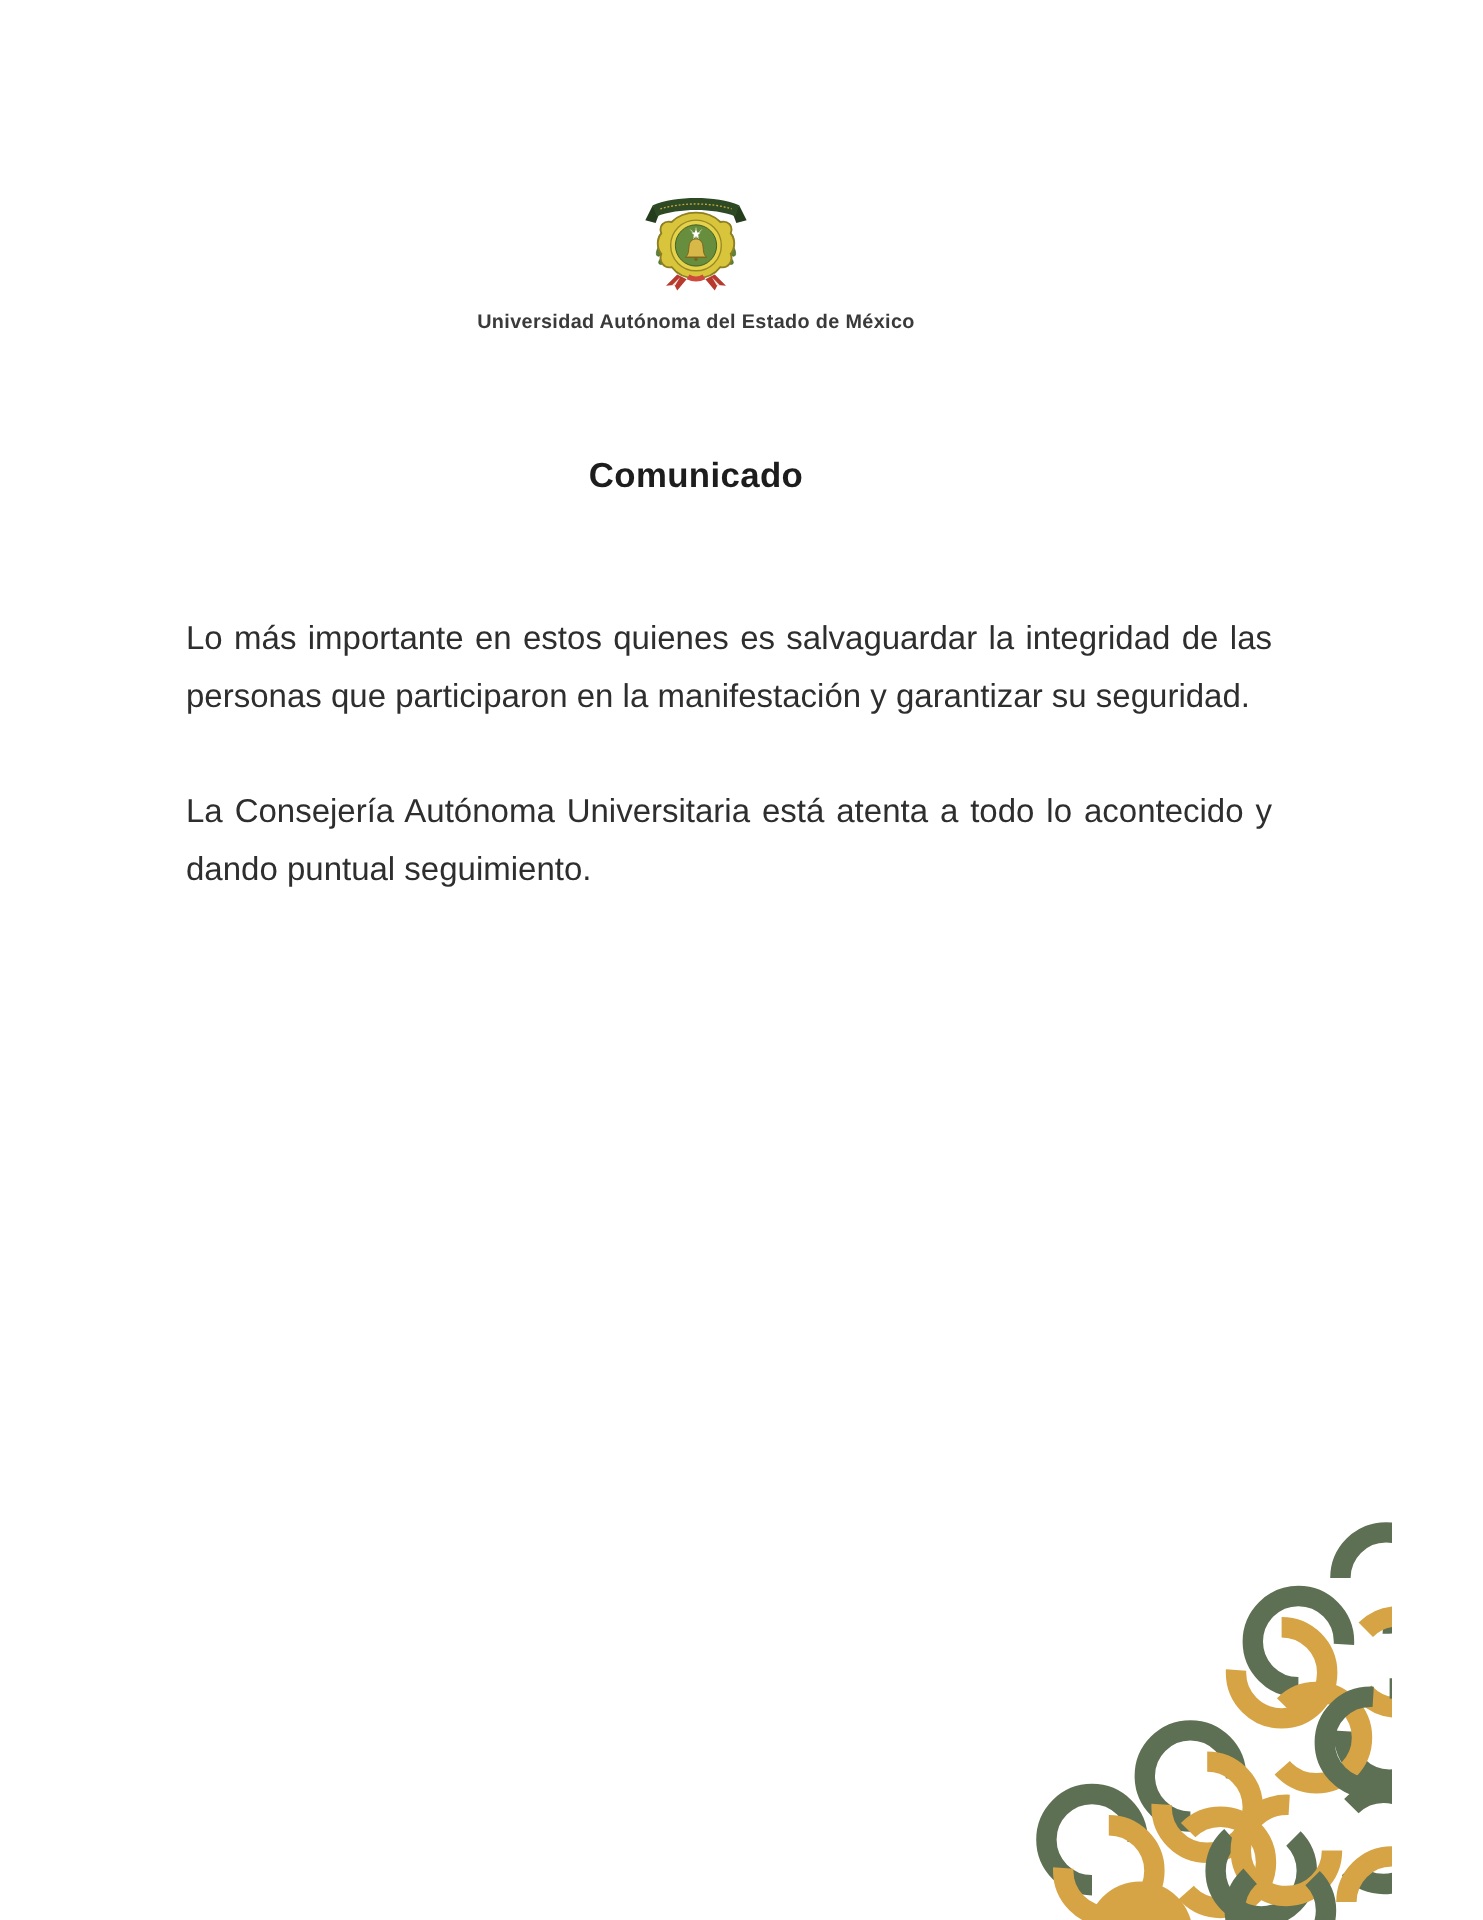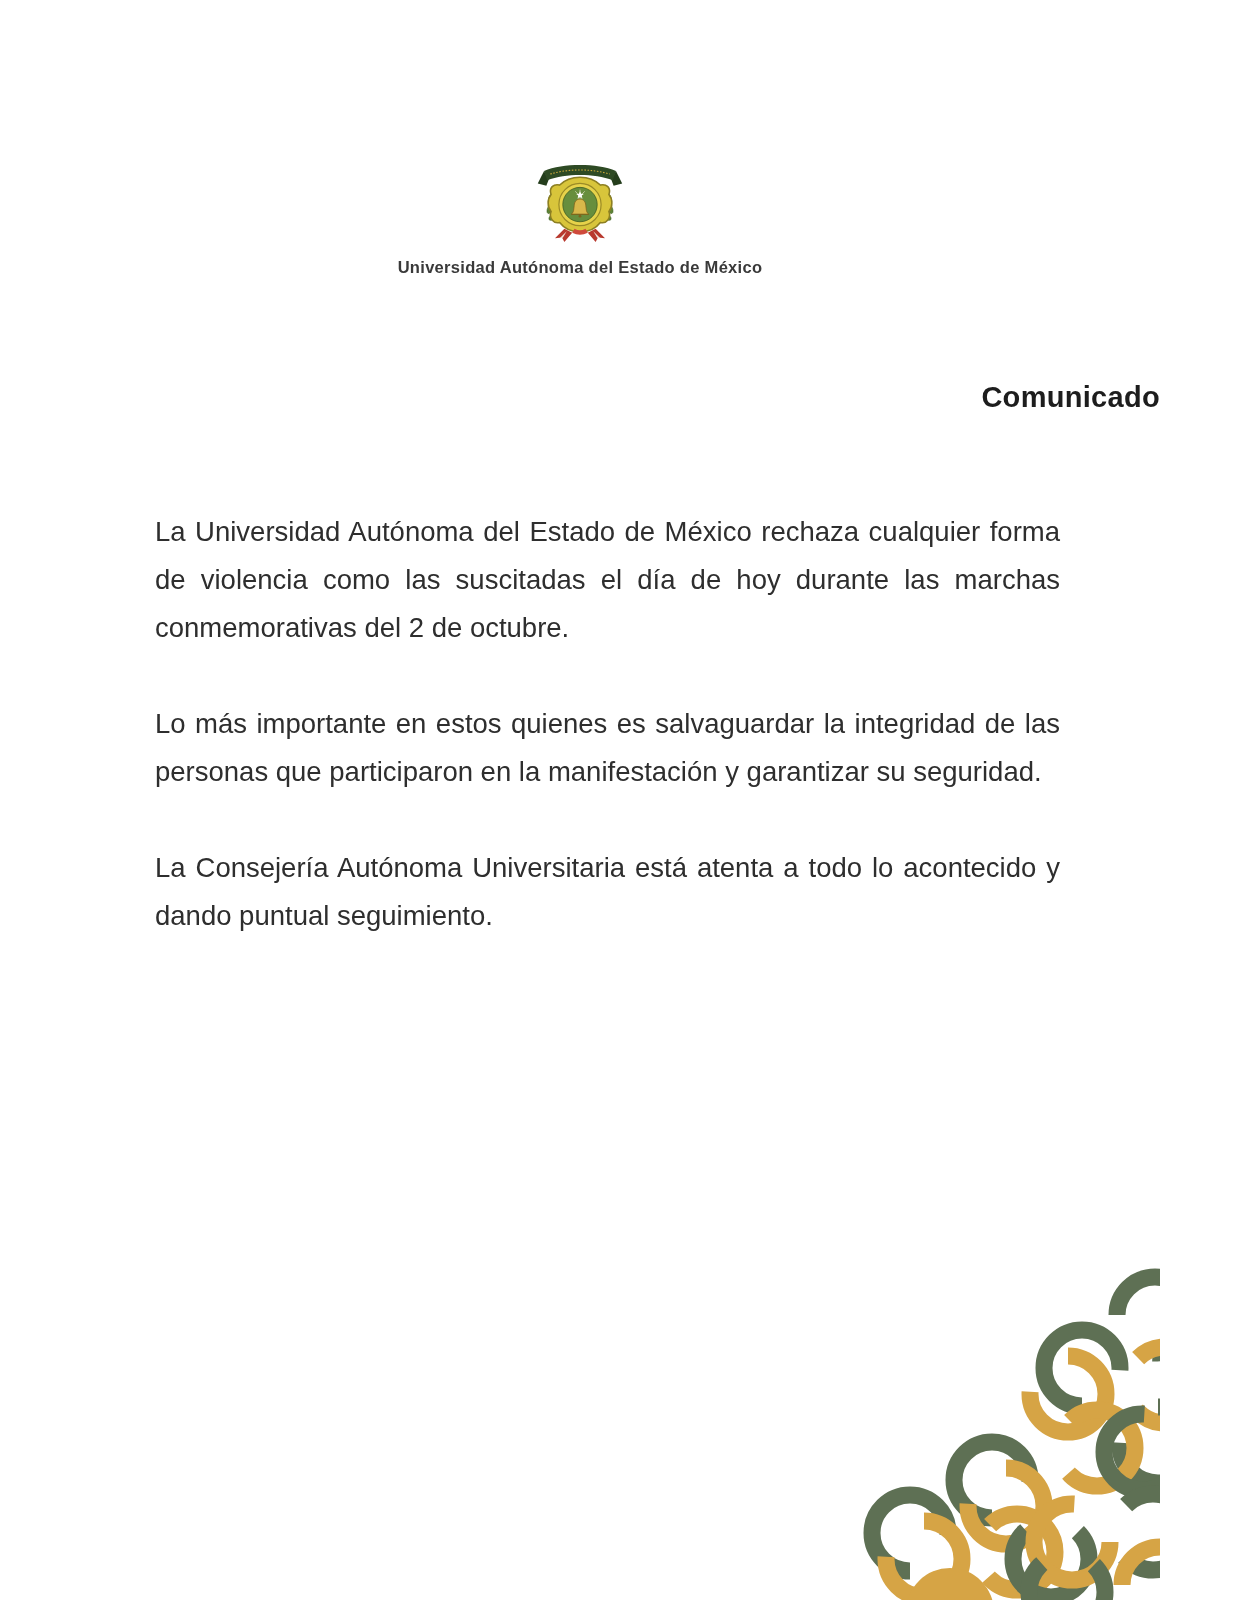--- a/index.html
+++ b/index.html
@@ -25,21 +25,21 @@
     font-size: 16.5px;
     font-weight: 700;
     letter-spacing: 0.3px;
     color: #3a3a3a;
   }
   .doc-title {
     position: absolute;
     top: 381px;
     left: 0;
     width: 100%;
-    text-align: right;
+    text-align: center;
     font-size: 29px;
     font-weight: 700;
     letter-spacing: 0.3px;
     color: #1d1d1d;
   }
   .body-text {
     position: absolute;
     top: 508px;
     left: 155px;
     width: 905px;
@@ -111,21 +111,20 @@
         <path d="M77,91 L86,100 L82,99.5 Z" fill="#efe8df"></path>
         <path d="M50,93 Q60,98 70,93 L67,88 Q60,92 53,88 Z" fill="#cf4a3c"></path>
       </g>
     </svg>
     <div class="university-name">Universidad Autónoma del Estado de México</div>
   </div>
 
   <div class="doc-title">Comunicado</div>
 
   <div class="body-text">
-    <p>La Universidad Autónoma del Estado de México rechaza cualquier forma de violencia como las suscitadas el día de hoy durante las marchas conmemorativas del 2 de octubre.</p>
     <p>Lo más importante en estos quienes es salvaguardar la integridad de las personas que participaron en la manifestación y garantizar su seguridad.</p>
     <p>La Consejería Autónoma Universitaria está atenta a todo lo acontecido y dando puntual seguimiento.</p>
   </div>
 
   <div class="rings-decoration">
     <svg width="340" height="360" viewBox="0 0 340 360" aria-hidden="true">
 
       <g fill="none" stroke-width="17">
 
         <circle cx="335" cy="75" r="38" pathLength="100" stroke="#5E7054" stroke-dasharray="76 24" transform="rotate(180 335 75)"></circle>

